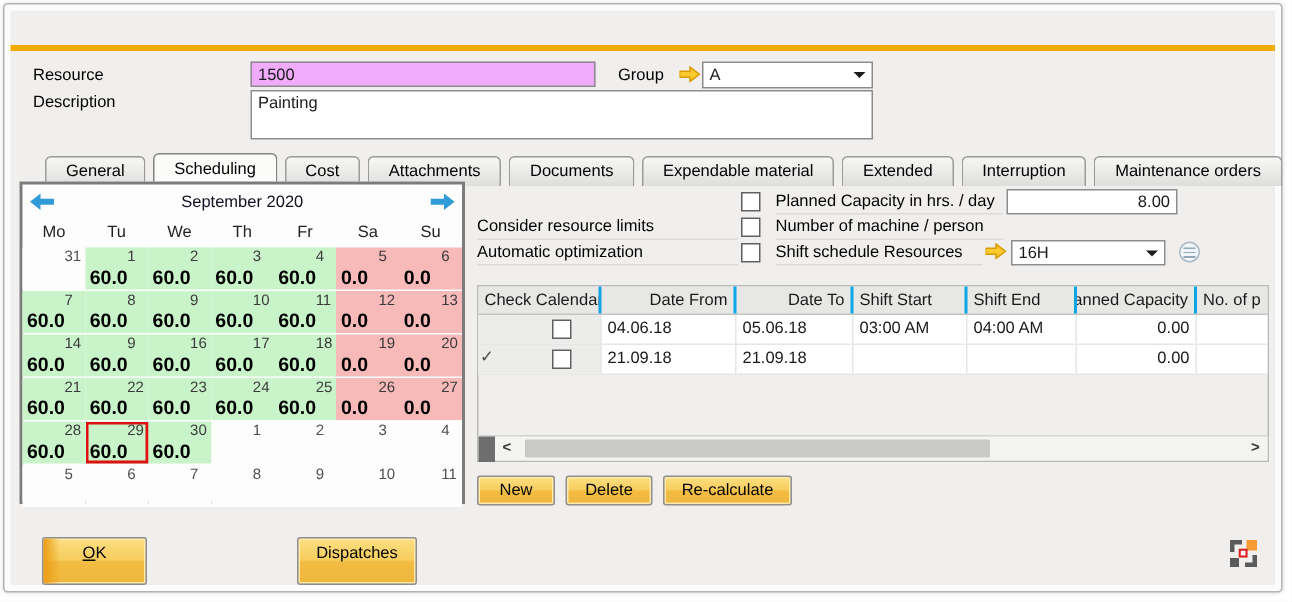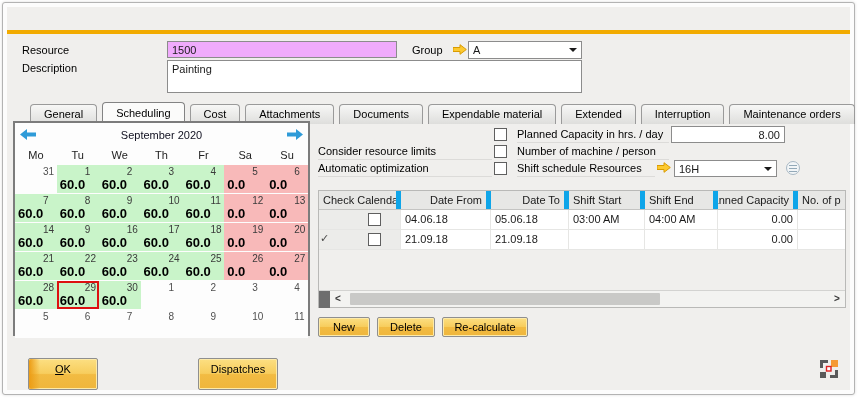--- a/index.html
+++ b/index.html
@@ -52,21 +52,21 @@
   .checkbox { position:absolute; width:13px; height:13px; background:#fff; border:1px solid #5f5f5f; }
   .checkbox.checked::after { content:"✓"; position:absolute; left:1px; top:-1px; font-size:11px; color:#4a4a4a; }
   .num { text-align:right; }
   .circle-icon { position:absolute; width:14px; height:14px; border-radius:50%; border:1px solid #a8b8c4; background:#f2f5f7; }
   .circle-icon i { display:block; width:8px; height:7px; margin:3px auto 0; background:repeating-linear-gradient(180deg,#93a9b8 0 1px,transparent 1px 3px); }
 
   
   .grid { position:absolute; left:311px; top:183px; width:528px; height:118px; border:1px solid #b9b9b7; background:#f0efed; }
   .thead, .trow { display:flex; }
   .thead { height:19px; background:#e7e7e5; border-bottom:1px solid #c4c4c2; }
-  .th { line-height:18px; padding:0 4px; border-right:5px solid #0ea5e9; overflow:hidden; white-space:nowrap; }
+  .th { line-height:18px; padding:0 4px; border-right:2px solid #0ea5e9; overflow:hidden; white-space:nowrap; }
   .trow { height:20px; background:#fff; border-bottom:1px solid #e6e6e4; }
   .tc { line-height:19px; padding:0 4px; border-right:1px solid #e6e6e4; overflow:hidden; white-space:nowrap; position:relative; }
   .c0 { width:82px; } .c1 { width:90px; } .c2 { width:78px; } .c3 { width:76px; } .c4 { width:73px; } .c5 { width:80px; } .c6 { width:47px; border-right:none; }
   .ar { text-align:right; } .ac { text-align:center; }
   .clipL { direction:rtl; text-align:right; }
   .tc.c0 { background:#ececea; }
   .tc .checkbox { position:static; display:inline-block; margin:3px 0 0 30px; }
   .hscroll { position:absolute; left:0; right:0; bottom:0; height:17px; background:#f3f3f1; border-top:1px solid #d3d3d1; display:flex; align-items:center; }
   .freeze { width:11px; height:17px; background:#6e6e6e; }
   .sarrow { width:16px; text-align:center; color:#3a3a3a; font-size:10px; font-weight:bold; line-height:16px; }

